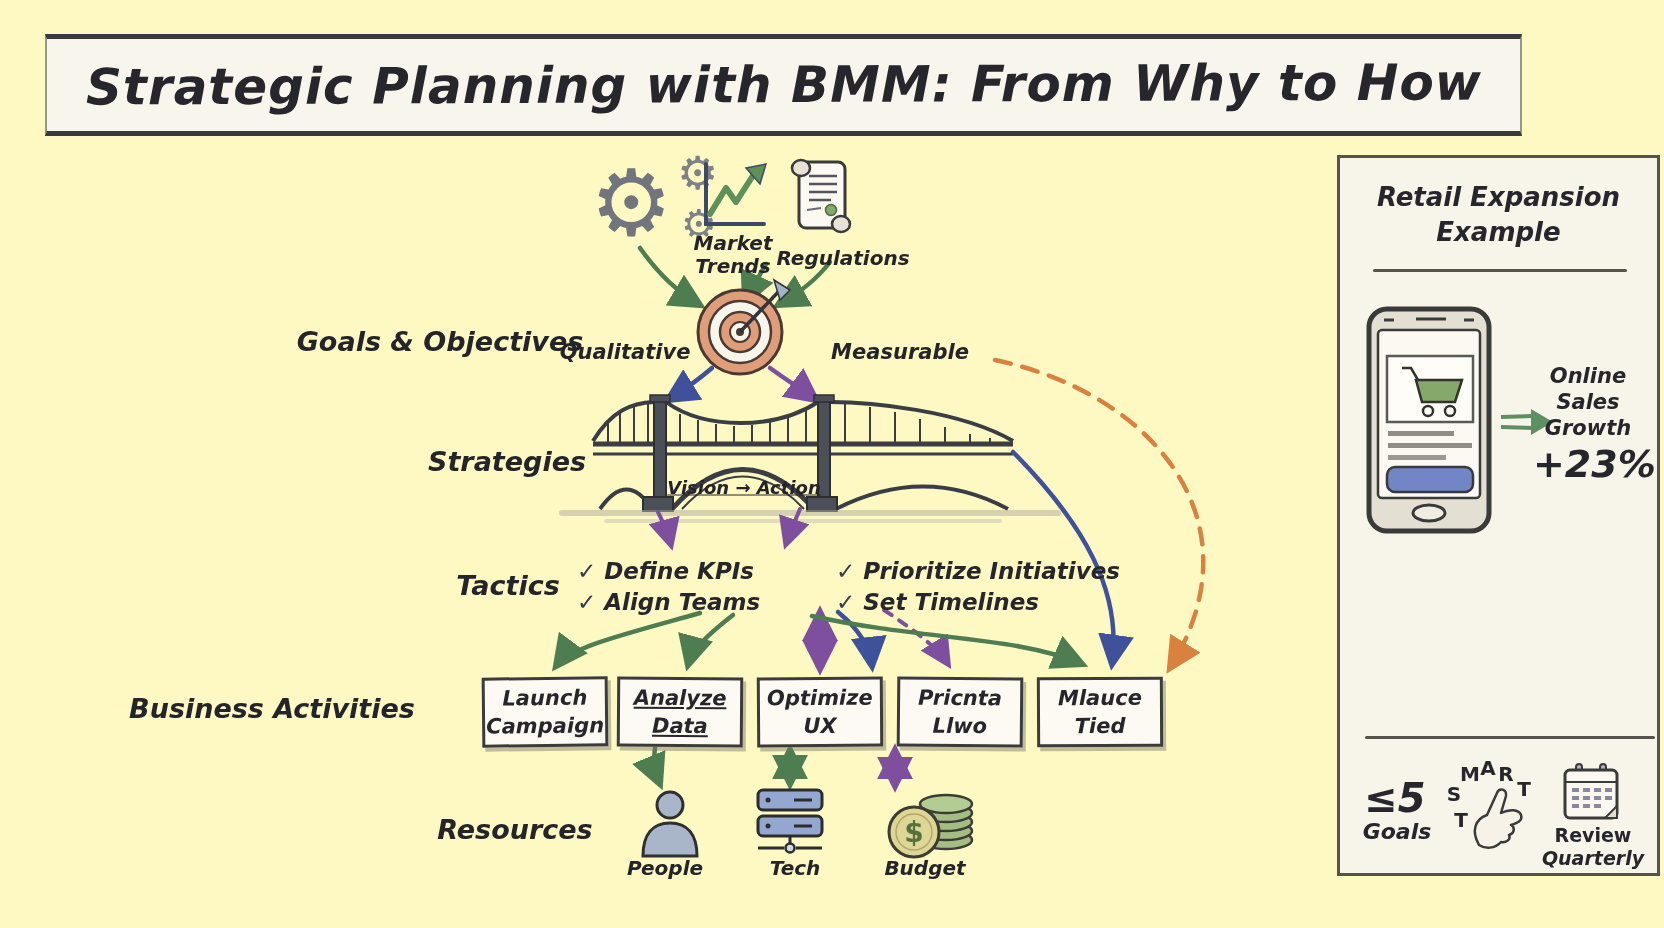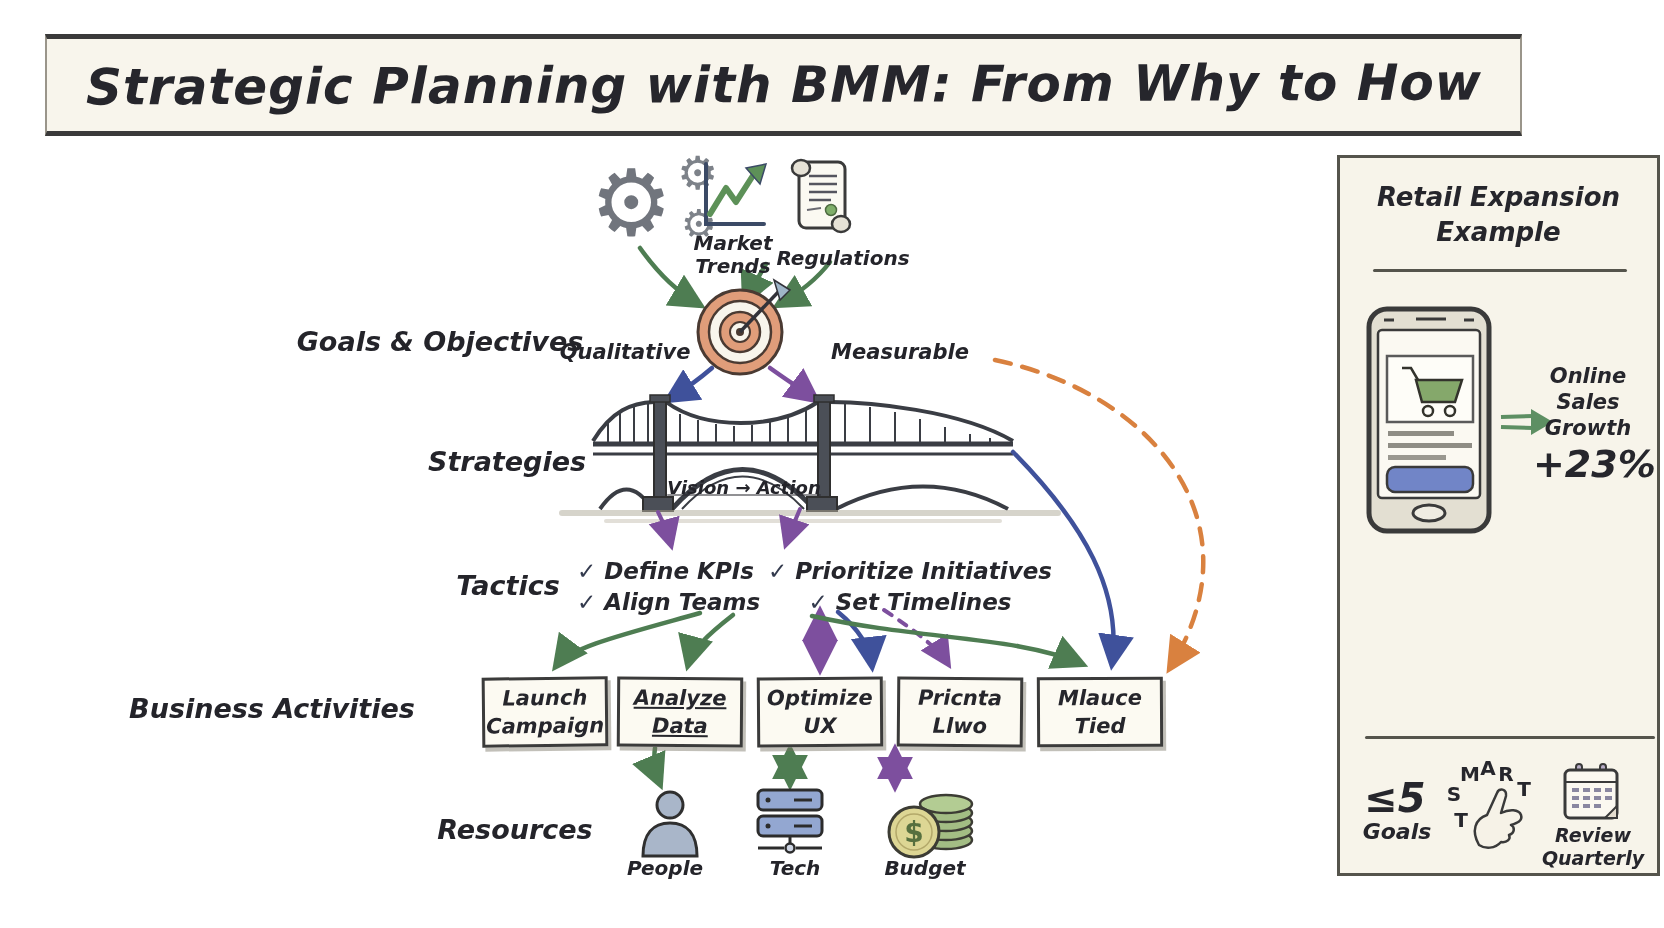--- a/index.html
+++ b/index.html
@@ -1,16 +1,16 @@
 <!DOCTYPE html>
 <html><head>
 <meta charset="utf-8">
 <style>
   html,body{margin:0;padding:0;background:#e8e4d8;}
-  .canvas{position:relative;width:1664px;height:928px;background:#ffffff;overflow:hidden;
+  .canvas{position:relative;width:1664px;height:928px;background:#fef9c3;overflow:hidden;
           font-family:"DejaVu Sans",sans-serif;color:#26262c;}
   .abs{position:absolute;}
   .lbl{position:absolute;transform:translate(-50%,-50%);font-weight:bold;font-style:italic;
        white-space:nowrap;color:#24242a;}
   .row-label{font-size:27px;}
   .small-label{font-size:20px;text-align:center;line-height:23px;white-space:nowrap;}
   .banner{position:absolute;left:45px;top:34px;width:1473px;height:92px;background:#f8f5ec;
           border-top:5px solid #3a3a3a;border-bottom:5px solid #3a3a3a;
           border-left:2px solid #9a958a;border-right:2px solid #9a958a;
           display:flex;align-items:center;justify-content:center;}
@@ -168,21 +168,21 @@
     <polygon points="88,4 104,14 94,24" fill="#9fb6c8" stroke="#33333a" stroke-width="1.5"></polygon>
   </svg>
   <div class="lbl" style="left:900px;top:352px;font-size:21px;">Measurable</div>
 
   <div class="lbl" style="left:744px;top:487px;font-size:18px;text-decoration:underline;">Vision → Action</div>
 
   <div class="tcol" style="left:577px;top:556px;">
     <div><span class="chk">✓</span><span>Define KPIs</span></div>
     <div><span class="chk">✓</span><span>Align Teams</span></div>
   </div>
-  <div class="tcol" style="left:768px;top:556px;text-align:center;">
+  <div class="tcol" style="left:836px;top:556px;">
     <div><span class="chk">✓</span><span>Prioritize Initiatives</span></div>
     <div><span class="chk">✓</span><span>Set Timelines</span></div>
   </div>
 
   <div class="abox" style="left:482px;transform:rotate(-.6deg);">
     <div>Launch</div>
     <div>Campaign</div>
   </div>
   <div class="abox" style="left:617px;transform:rotate(.4deg);text-decoration:underline;">
     <div>Analyze</div>
@@ -299,17 +299,17 @@
         <rect x="12" y="33" width="7" height="4"></rect>
           <rect x="23" y="33" width="7" height="4"></rect>
           <rect x="34" y="33" width="7" height="4"></rect>
           <rect x="45" y="33" width="7" height="4"></rect>
         <rect x="12" y="41" width="7" height="4"></rect>
           <rect x="23" y="41" width="7" height="4"></rect>
           <rect x="34" y="41" width="7" height="4"></rect>
       </g>
       <path d="M45 55 L57 55 L57 43 Z" fill="#e4ddcf" stroke="#3a3a3a" stroke-width="2"></path>
     </svg>
-    <div class="pletter" style="left:253px;top:677px;font-size:19px;font-style:italic;">Review</div>
+    <div class="pletter" style="left:253px;top:677px;font-size:19px;">Review</div>
     <div class="pletter" style="left:253px;top:700px;font-size:19px;font-style:italic;">Quarterly</div>
   </div>
 
 </div>
 
 </body></html>

